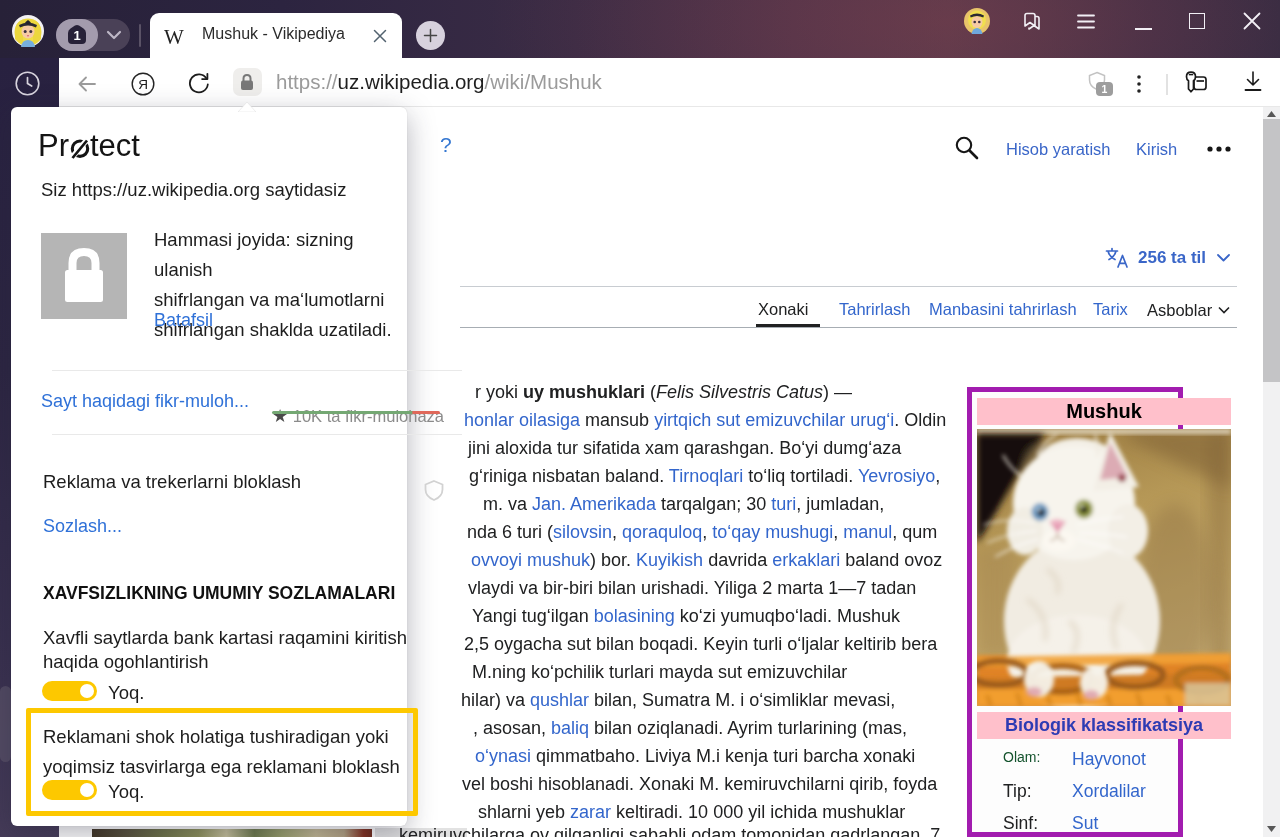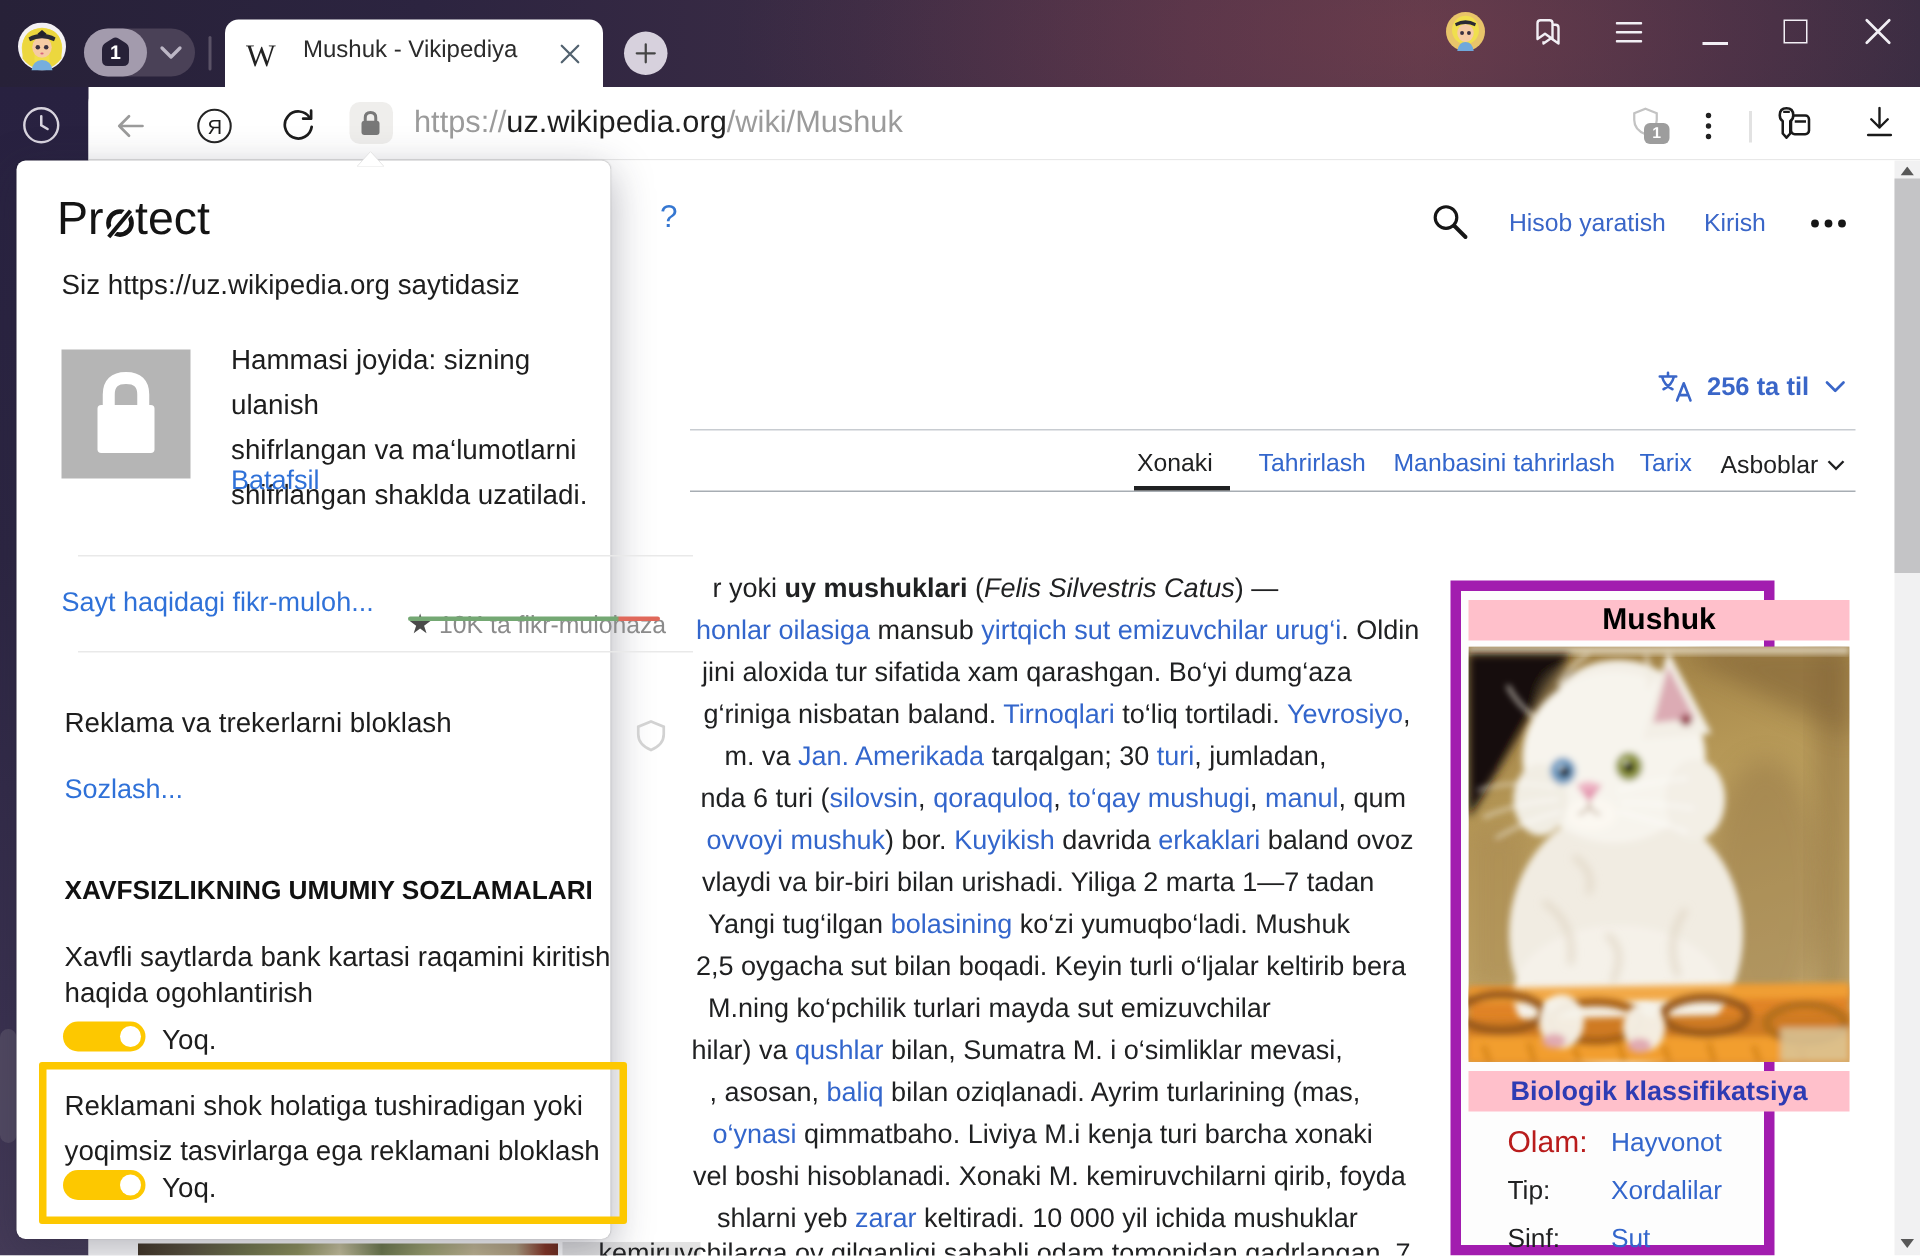--- a/index.html
+++ b/index.html
@@ -20,21 +20,21 @@
   #sidebar { left:0; top:58px; width:59px; height:779px; background:linear-gradient(to bottom,#282140 0%, #2c2542 40%, #3a3150 80%, #453b58 100%); }
   
   #popup { left:11px; top:107px; width:396px; height:719px; background:#fff; border-radius:6px; box-shadow:0 8px 28px rgba(40,40,60,.35), 0 0 1px rgba(0,0,0,.2); z-index:40; }
   #pointer { left:238px; top:98px; width:18px; height:10px; z-index:41; }
   .ptext { color:#1d1d1d; font-size:18.5px; }
   .plink { color:#2f71d8; font-size:18px; }
   .divl { height:1px; background:#e9e9e9; left:41px; width:410px; }
   .toggle { width:55px; height:20px; border-radius:10px; background:#fdc800; }
   .knob { position:absolute; right:3px; top:3px; width:14px; height:14px; border-radius:50%; background:#fff; }
   .aline { position:absolute; white-space:nowrap; font-size:18px; color:#202122; }
-  #infobox { left:967px; top:387px; width:216px; height:450px; background:#fdfdfd; border:7px solid #a21caf; }
+  #infobox { left:967px; top:387px; width:216px; height:450px; background:#fdfdfd; border:5px solid #a21caf; }
   .pinkbar { left:5px; width:254px; height:27px; background:#ffc0cb; text-align:center; font-weight:bold; }
 </style>
 </head>
 <body>
 <div class="abs" id="titlebar">
 
   <svg class="abs" style="left:12px; top:15px;" width="32" height="32" viewBox="0 0 32 32">
     <circle cx="16" cy="16" r="16" fill="#f3f1f4"></circle>
     <circle cx="16" cy="17" r="13.5" fill="#f0de49"></circle>
     <path d="M3 17 Q3 4 16 4 Q29 4 29 17 L29 24 Q25 29 21 30 L21 20 Q16 23 11 20 L11 30 Q7 29 3 24 Z" fill="#ecd73e"></path>
@@ -283,21 +283,21 @@
 
       <g filter="url(#b2)">
         <ellipse cx="62" cy="250" rx="15" ry="18" fill="#f6f2ea" opacity="0.95"></ellipse>
         <ellipse cx="117" cy="254" rx="14" ry="16" fill="#f6f2ea" opacity="0.95"></ellipse>
         <ellipse cx="57" cy="263" rx="8" ry="5" fill="#dfa3ad" opacity="0.9"></ellipse>
         <ellipse cx="114" cy="266" rx="8" ry="5" fill="#dfa3ad" opacity="0.9"></ellipse>
       </g>
     </svg>
   </div>
   <div class="abs pinkbar" style="top:320px; font-size:18px; color:#2e3bb3; line-height:26px;">Biologik klassifikatsiya</div>
-  <div class="abs" style="left:31px; top:357px; font-size:20px; color:#b91c1c;">Olam:</div>
+  <div class="abs" style="left:31px; top:357px; font-size:14px; color:#14532d;">Olam:</div>
   <div class="abs" style="left:100px; top:357px; font-size:17.5px; color:#3366cc;">Hayvonot</div>
   <div class="abs" style="left:31px; top:389px; font-size:17.5px; color:#202122;">Tip:</div>
   <div class="abs" style="left:100px; top:389px; font-size:17.5px; color:#3366cc;">Xordalilar</div>
   <div class="abs" style="left:31px; top:421px; font-size:17.5px; color:#202122;">Sinf:</div>
   <div class="abs" style="left:100px; top:421px; font-size:17.5px; color:#3366cc;">Sut emizuvchilar</div>
 </div>
 
 <div class="abs" style="left:1263px; top:107px; width:17px; height:730px; background:#f1f1f2;"></div>
 <div class="abs" style="left:1263px; top:119px; width:17px; height:263px; background:#c4c4c6;"></div>
 <svg class="abs" style="left:1267px; top:111px;" width="9" height="6" viewBox="0 0 9 6">

